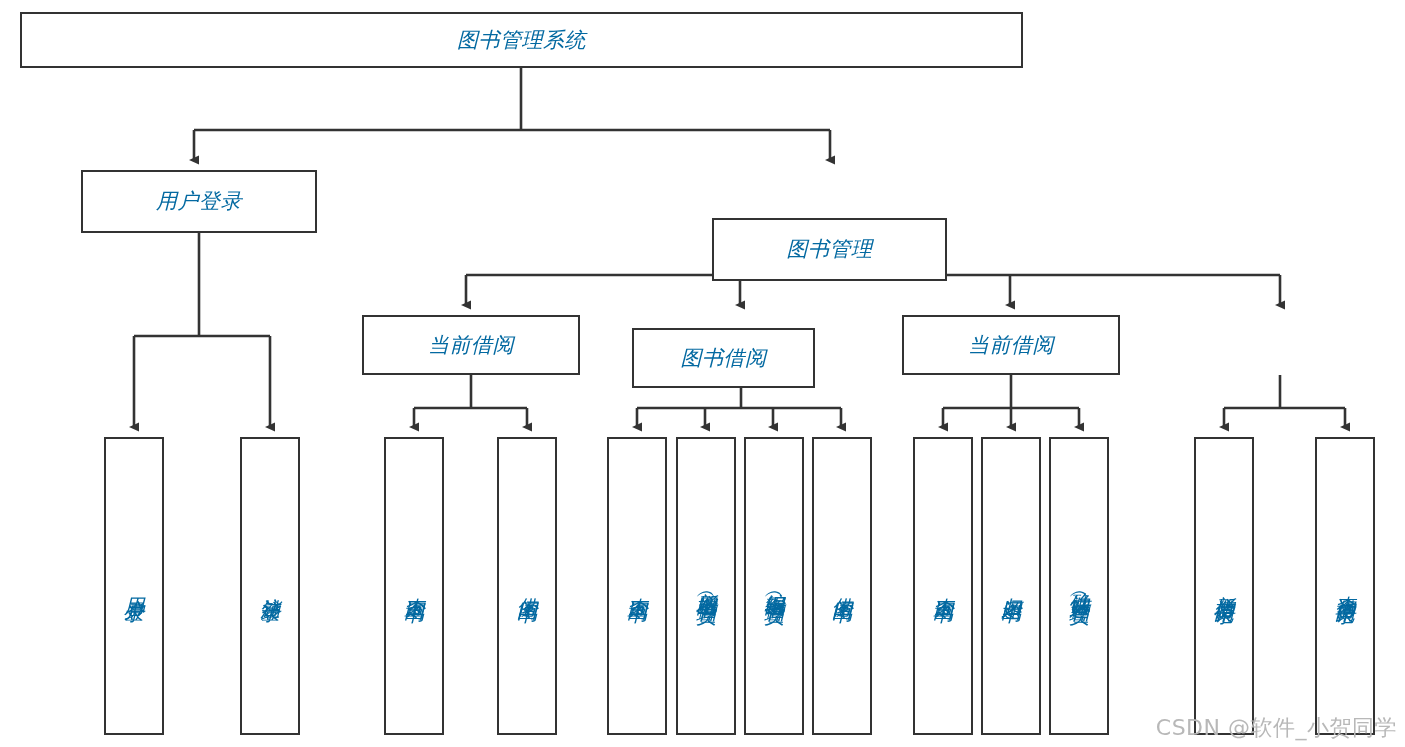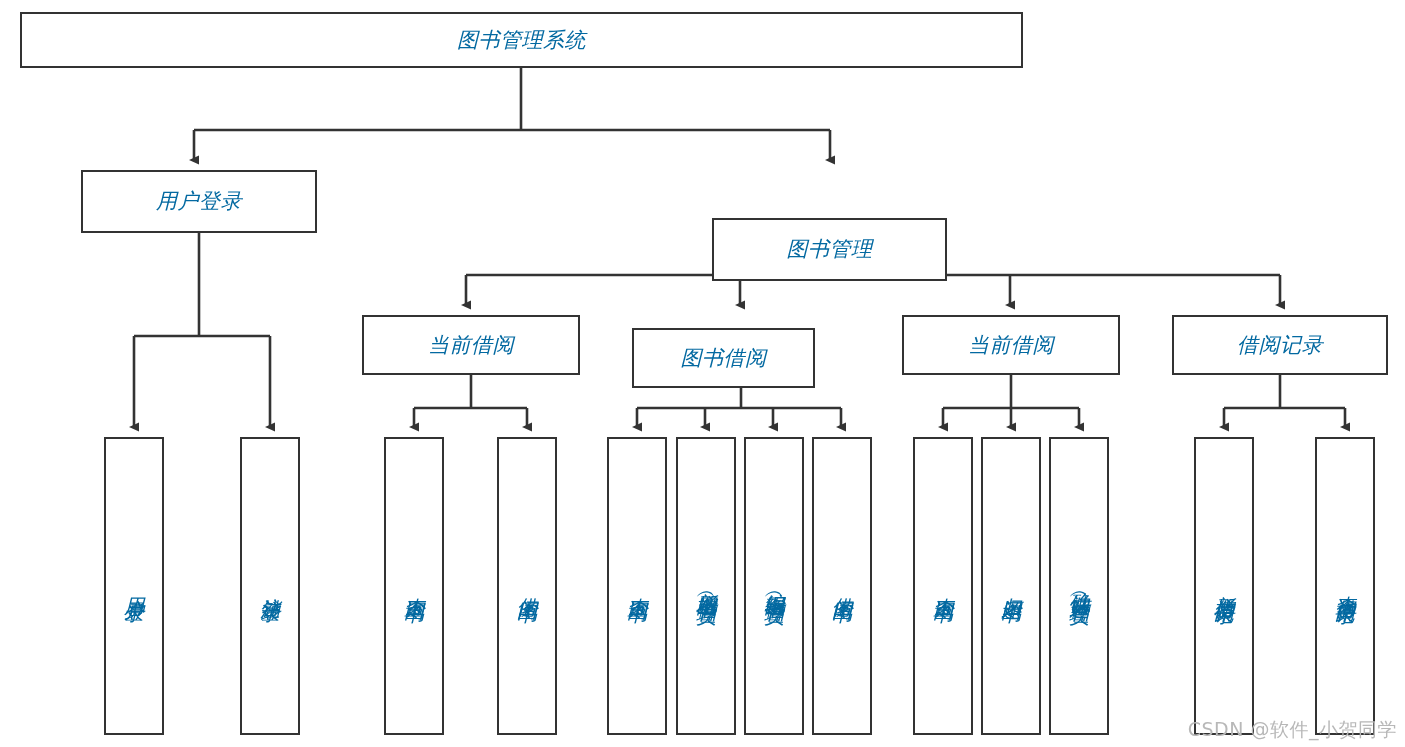--- a/index.html
+++ b/index.html
@@ -54,21 +54,21 @@
     line-height: 1.05;
     white-space: nowrap;
   }
   .node .label {
     display: block;
   }
   #watermark {
     position: absolute;
     right: 8px;
     bottom: 4px;
-    font-size: 19px;
+    font-size: 22px;
     color: #b8b8b8;
     letter-spacing: 0.5px;
     white-space: nowrap;
   }
 </style>
 </head>
 <body>
 
 <div id="canvas">
 
@@ -140,23 +140,20 @@
   </div>
 
   <div class="node h" style="left:632px; top:328px; width:183px; height:60px;">
     <span class="label">图书借阅</span>
   </div>
 
   <div class="node h" style="left:902px; top:315px; width:218px; height:60px;">
     <span class="label">当前借阅</span>
   </div>
 
-  <div class="node h" style="left:1172px; top:315px; width:216px; height:60px;">
-    <span class="label">借阅记录</span>
-  </div>
 
   <div class="node v" style="left:104px; top:437px; width:60px; height:298px;">
     <span class="label">用户登录</span>
   </div>
 
   <div class="node v" style="left:240px; top:437px; width:60px; height:298px;">
     <span class="label">注销登录</span>
   </div>
 
   <div class="node v" style="left:384px; top:437px; width:60px; height:298px;">

